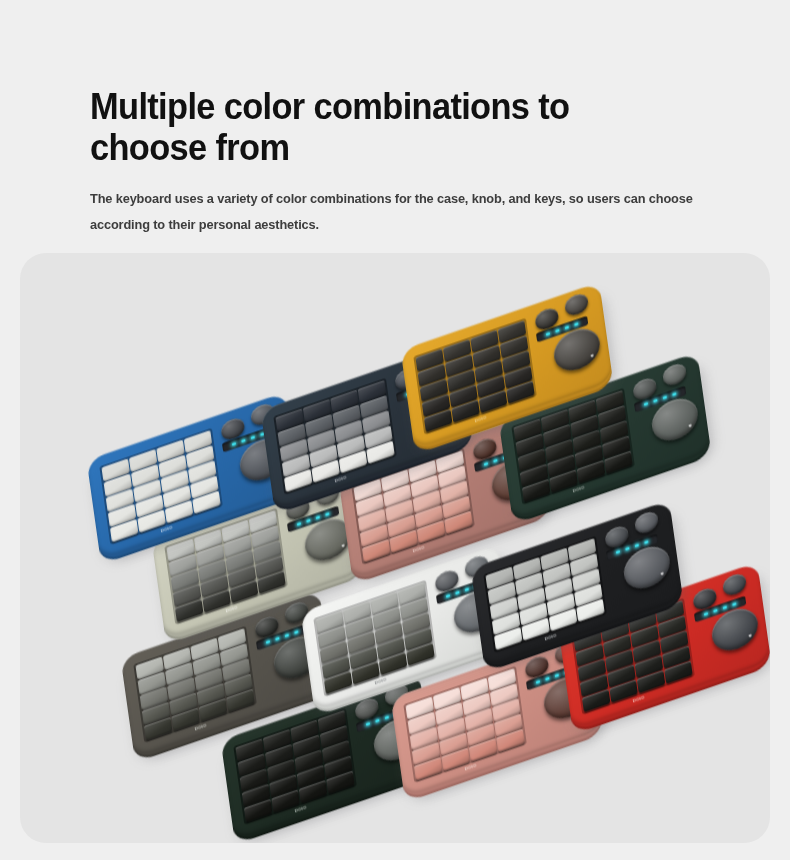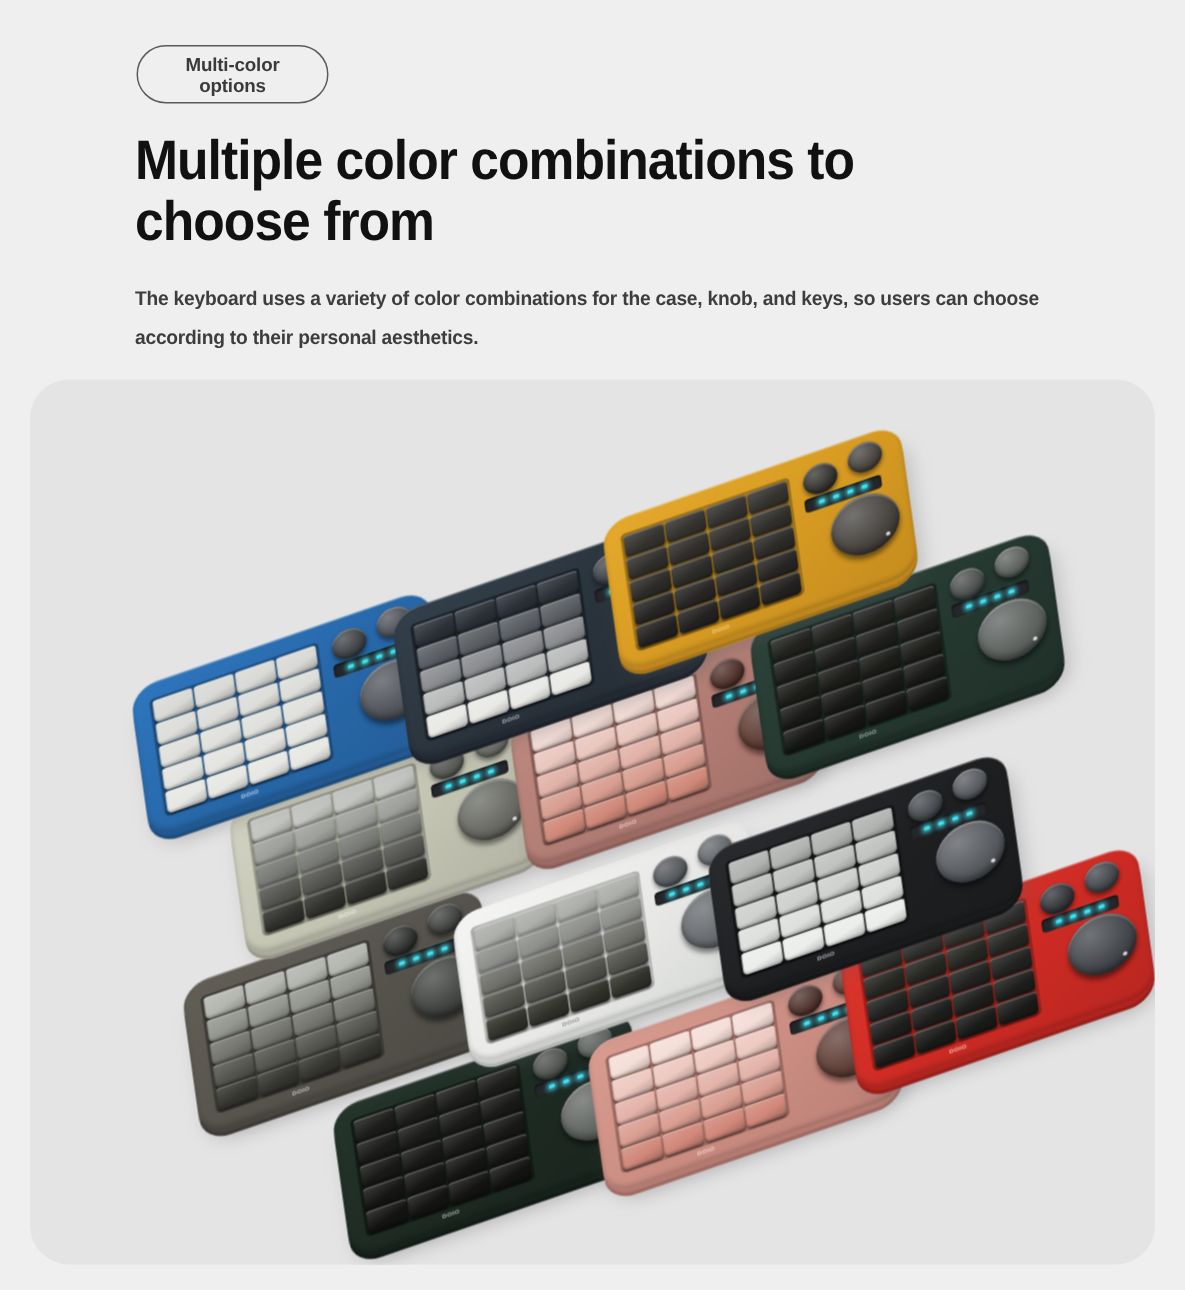--- a/index.html
+++ b/index.html
@@ -161,26 +161,20 @@
     font-size:4.4px; letter-spacing:0.3px;
     display:flex; align-items:center; justify-content:center;
     font-weight:700;
   }
 </style>
 </head>
 <body>
 
 <div class="page">
 
-  <div class="badge">
-    <span>
-      <span>Multi-color</span><br>
-      <span>options</span>
-    </span>
-  </div>
 
   <h1 class="headline">Multiple color combinations to choose from</h1>
 
   <p class="subcopy">The keyboard uses a variety of color combinations for the case, knob, and keys, so users can choose according to their personal aesthetics.</p>
 
   <div class="panel">
     <div class="panel-inner" id="kb-container">
         <div class="kb" style="left: 382px; top: 50px; z-index: 9;">
           <div class="kb-rot">
             <div class="kb-shadow"></div>

